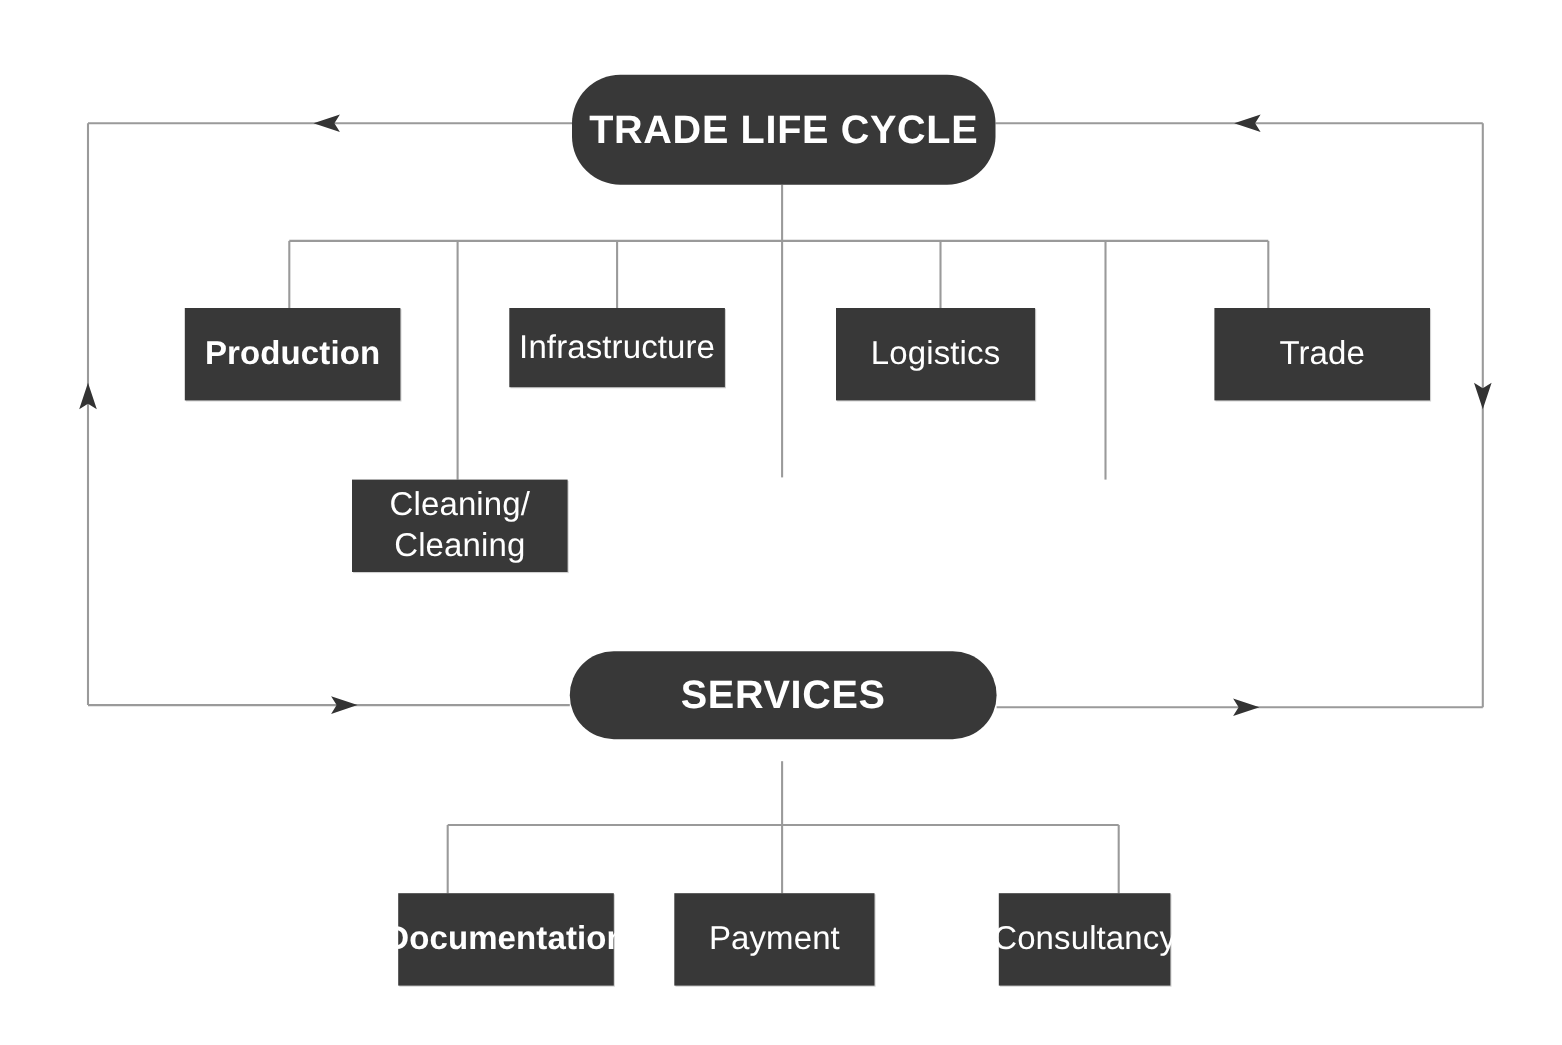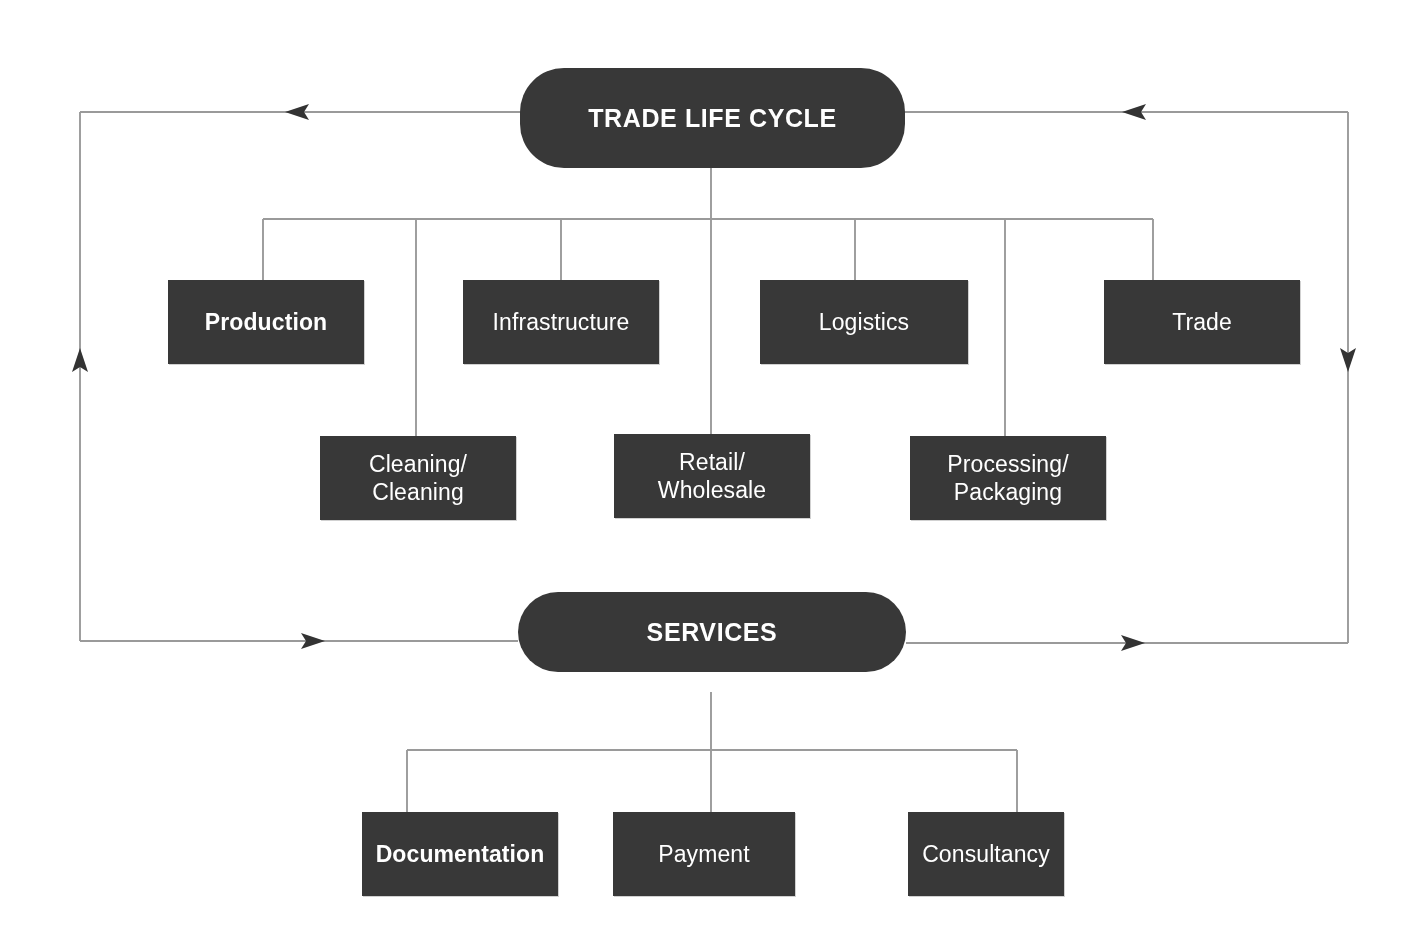--- a/index.html
+++ b/index.html
@@ -32,26 +32,26 @@
     display: flex;
     align-items: center;
     justify-content: center;
     text-align: center;
     box-sizing: border-box;
     line-height: 1.22;
     letter-spacing: 0.1px;
   }
   .node.rounded {
     border-radius: 44px;
-    font-size: 25px;
+    font-size: 36px;
     font-weight: bold;
     letter-spacing: 0.6px;
   }
   .node.rect {
-    font-size: 23px;
+    font-size: 30px;
     font-weight: normal;
     box-shadow: 1px 1px 0 rgba(0,0,0,0.18);
   }
   .node.rect.bold {
     font-weight: bold;
   }
   .node.rect .lbl {
     display: block;
     padding: 0 8px;
   }
@@ -119,52 +119,40 @@
   </div>
 
   <div class="node rounded" style="left:518px; top:592px; width:388px; height:80px;">
     <span>SERVICES</span>
   </div>
 
   <div class="node rect bold" style="left:168px; top:280px; width:196px; height:84px;">
     <span class="lbl">Production</span>
   </div>
 
-  <div class="node rect" style="left:463px; top:280px; width:196px; height:84px;">
+  <div class="node rect" style="left:463px; top:280px; width:196px; height:72px;">
     <span class="lbl">Infrastructure</span>
   </div>
 
-  <div class="node rect" style="left:760px; top:280px; width:208px; height:84px;">
+  <div class="node rect" style="left:760px; top:280px; width:181px; height:84px;">
     <span class="lbl">Logistics</span>
   </div>
 
   <div class="node rect" style="left:1056px; top:280px; width:196px; height:84px;margin-left:48px;">
     <span class="lbl">Trade</span>
   </div>
 
   <div class="node rect" style="left:320px; top:436px; width:196px; height:84px;align-items:center;">
     <span class="lbl">
       <span>Cleaning/</span><br>
       <span>Cleaning</span>
     </span>
   </div>
 
-  <div class="node rect" style="left:614px; top:434px; width:196px; height:84px;">
-    <span class="lbl">
-      <span>Retail/</span><br>
-      <span>Wholesale</span>
-    </span>
-  </div>
 
-  <div class="node rect" style="left:910px; top:436px; width:196px; height:84px;">
-    <span class="lbl">
-      <span>Processing/</span><br>
-      <span>Packaging</span>
-    </span>
-  </div>
 
   <div class="node rect bold" style="left:316px; top:812px; width:196px; height:84px;margin-left:46px;">
     <span class="lbl">Documentation</span>
   </div>
 
   <div class="node rect" style="left:613px; top:812px; width:182px; height:84px;">
     <span class="lbl">Payment</span>
   </div>
 
   <div class="node rect" style="left:908px; top:812px; width:156px; height:84px;">

